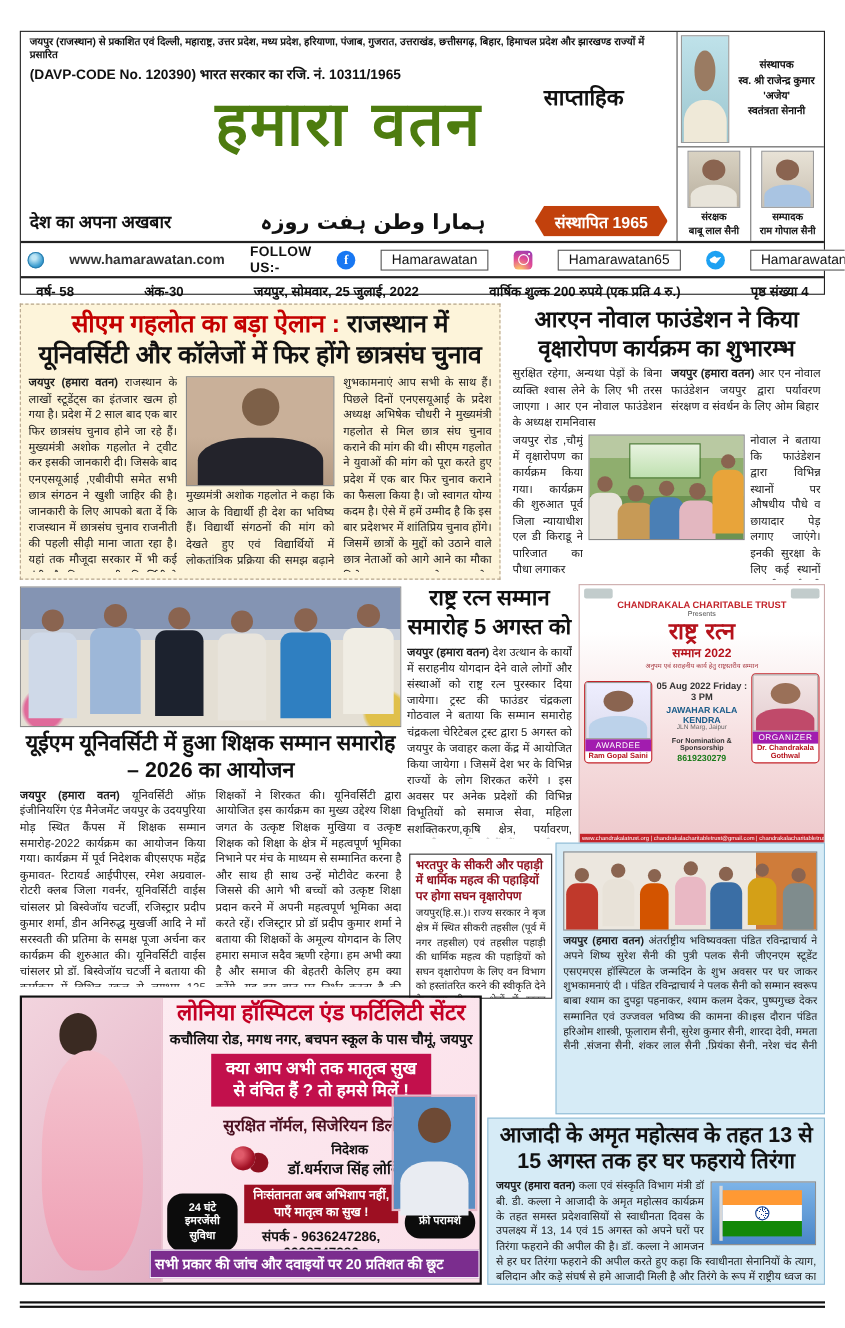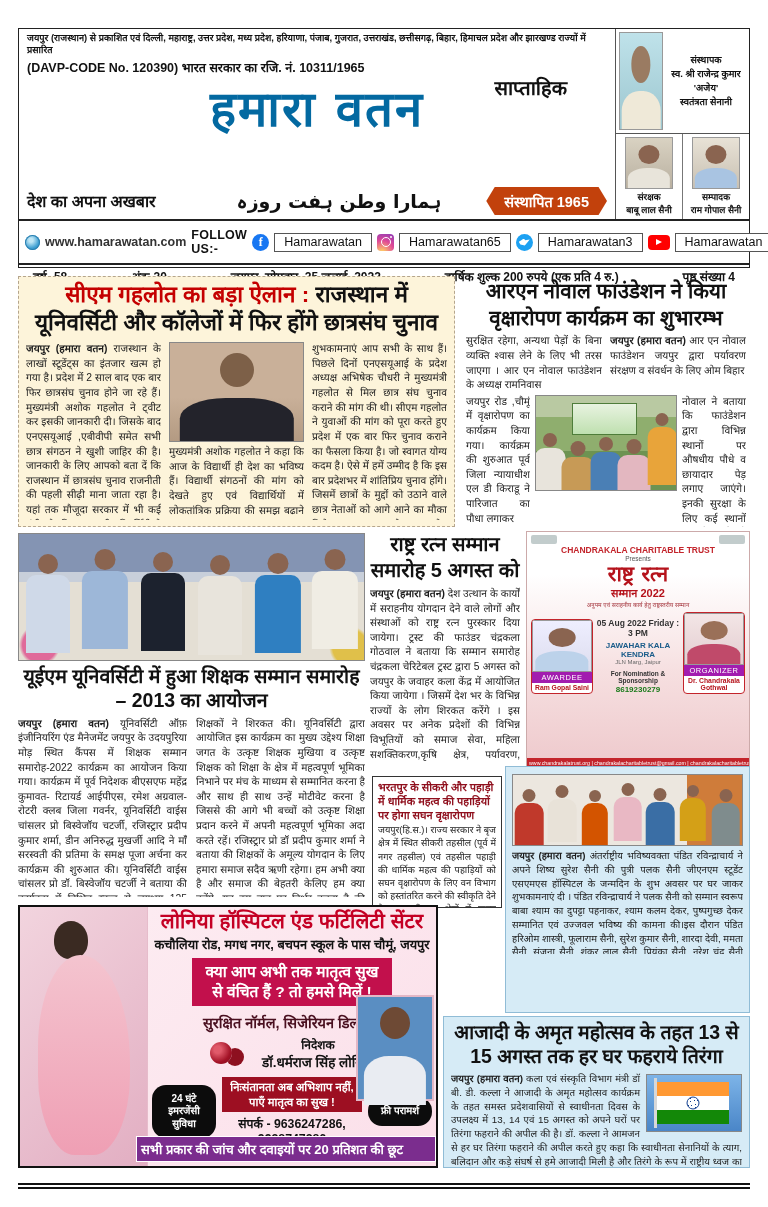--- a/index.html
+++ b/index.html
@@ -7,40 +7,40 @@
   body { width:768px; height:1207px; font-family:"Liberation Sans","DejaVu Sans",sans-serif; color:#111; }
   .page { position:relative; width:768px; height:1207px; background:#fff; overflow:hidden; }
 
   
   .header { position:absolute; left:18px; top:28px; width:732px; height:240px; border:1px solid #222; background:#fff; }
   .header-main { display:flex; height:190px; }
   .header-left { flex:1; position:relative; padding:4px 8px 0 8px; overflow:hidden; }
   .dist-line { font-size:9.3px; font-weight:bold; line-height:1.25; }
   .davp-line { font-size:12.5px; font-weight:bold; margin-top:3px; }
   .weekly { text-align:right; padding-right:40px; font-size:20px; font-weight:bold; margin-top:-2px; }
-  .np-title { text-align:center; font-size:49px; line-height:0.95; font-weight:bold; color:#0369a1; letter-spacing:2px; margin-top:-14px; font-family:"DejaVu Sans","Liberation Sans",sans-serif; }
+  .np-title { text-align:center; font-size:56px; line-height:0.95; font-weight:bold; color:#4d7c0f; letter-spacing:2px; margin-top:-14px; font-family:"DejaVu Sans","Liberation Sans",sans-serif; }
   .mast-bottom { position:absolute; left:8px; right:8px; bottom:4px; display:flex; align-items:center; justify-content:space-between; }
   .tagline { font-size:16px; font-weight:bold; }
   .urdu { font-size:19px; font-weight:bold; direction:rtl; font-family:"DejaVu Sans",sans-serif;margin-left:36px; }
   .est-badge { background:#c2410c; color:#fff; font-size:14.5px; font-weight:bold; padding:4px 18px; clip-path:polygon(0 50%,7% 0,93% 0,100% 50%,93% 100%,7% 100%); }
   .header-right { width:134px; border-left:1px solid #555; display:flex; flex-direction:column; }
   .founder-box { height:106px; border-bottom:1px solid #555; display:flex; padding:3px; gap:3px; }
   .mini-portrait { position:relative; overflow:hidden; background:linear-gradient(180deg,#bfd8dd,#93b3ba); border:1px solid #999; flex:none; }
   .mini-portrait::before { content:""; position:absolute; left:50%; top:14%; width:46%; height:38%; transform:translateX(-50%); border-radius:50%; background:var(--skin,#95705a); }
   .mini-portrait::after { content:""; position:absolute; left:50%; bottom:-6%; width:92%; height:46%; transform:translateX(-50%); border-radius:45% 45% 0 0; background:var(--shirt,#ece7da); }
   .founder-photo { width:44px; height:98px; }
   .founder-text { font-size:9.5px; font-weight:bold; text-align:center; line-height:1.45; margin:auto 0; }
   .staff-row { flex:1; display:flex; }
   .staff-cell { flex:1; padding:3px 2px; text-align:center; }
   .staff-cell + .staff-cell { border-left:1px solid #777; }
   .staff-photo { width:48px; height:52px; margin:0 auto; }
   .staff-role { font-size:9px; font-weight:bold; margin-top:1px; }
   .staff-name { font-size:9px; font-weight:bold; }
 
-  .social-bar { height:44px; border-top:2px solid #222; display:flex; align-items:center; gap:5px; padding:0 6px; }
+  .social-bar { height:32px; border-top:2px solid #222; display:flex; align-items:center; gap:23px; padding:0 6px; }
   .site-text { font-size:12.5px; color:#333; font-weight:bold; }
   .follow { font-size:12.5px; font-weight:bold; letter-spacing:.3px; }
   .soc-label { border:1px solid #555; font-size:12.5px; padding:0 9px; line-height:17px; background:#fff; white-space:nowrap; }
   .icon { flex:none; display:inline-block; }
   .icon-globe { width:15px; height:15px; border-radius:50%; background:radial-gradient(circle at 40% 35%, #bfe6f5 15%, #3d9ed1 60%, #2a7fb0); box-shadow:inset 0 0 0 1px #2a7fb0; }
   .icon-fb { width:17px; height:17px; border-radius:50%; background:#1877f2; color:#fff; font-weight:bold; font-size:12px; text-align:center; line-height:17px; font-family:"Liberation Serif",serif; }
   .icon-ig { position:relative; width:17px; height:17px; border-radius:4px; background:radial-gradient(circle at 30% 110%, #fdc468 10%, #df4996 55%, #8a3ab9); }
   .icon-ig::before { content:""; position:absolute; inset:3.5px; border:1.5px solid #fff; border-radius:50%; }
   .icon-ig::after { content:""; position:absolute; right:2.5px; top:2.5px; width:2px; height:2px; border-radius:50%; background:#fff; }
   .icon-tw { width:17px; height:17px; border-radius:50%; background:#1da1f2; position:relative; }
@@ -269,21 +269,21 @@
     <div class="photo uem-photo">
       <div class="persons">
         <span class="person" style="--ht:16%;--hw:20px;--shirt:#cfd9e8"></span>
         <span class="person" style="--ht:12%;--hw:21px;--shirt:#9db7d8"></span>
         <span class="person" style="--ht:14%;--hw:20px;--shirt:#1c222e"></span>
         <span class="person" style="--ht:17%;--hw:20px;--shirt:#e8e4dc"></span>
         <span class="person" style="--ht:15%;--hw:21px;--shirt:#2f7fc1"></span>
         <span class="person" style="--ht:12%;--hw:21px;--shirt:#f0ede4"></span>
       </div>
     </div>
-    <h2>यूईएम यूनिवर्सिटी में हुआ शिक्षक सम्मान समारोह – 2013 का आयोजन</h2>
+    <h2>यूईएम यूनिवर्सिटी में हुआ शिक्षक सम्मान समारोह – 2026 का आयोजन</h2>
     <div class="uem-cols">
       <p class="body-text"><b class="lead">जयपुर (हमारा वतन)</b> <span>यूनिवर्सिटी ऑफ़ इंजीनियरिंग एंड मैनेजमेंट जयपुर के उदयपुरिया मोड़ स्थित कैंपस में शिक्षक सम्मान समारोह-2022 कार्यक्रम का आयोजन किया गया। कार्यक्रम में पूर्व निदेशक बीएसएफ महेंद्र कुमावत- रिटायर्ड आईपीएस, रमेश अग्रवाल- रोटरी क्लब जिला गवर्नर, यूनिवर्सिटी वाईस चांसलर प्रो बिस्वेजॉय चटर्जी, रजिस्ट्रार प्रदीप कुमार शर्मा, डीन अनिरुद्ध मुखर्जी आदि ने माँ सरस्वती की प्रतिमा के समक्ष पूजा अर्चना कर कार्यक्रम की शुरुआत की। यूनिवर्सिटी वाईस चांसलर प्रो डॉ. बिस्वेजॉय चटर्जी ने बताया की कार्यक्रम में विभिन्न स्कूल से लगभग 125 प्राचार्य/निदेशक व 250</span></p>
       <p class="body-text">शिक्षकों ने शिरकत की। यूनिवर्सिटी द्वारा आयोजित इस कार्यक्रम का मुख्य उद्देश्य शिक्षा जगत के उत्कृष्ट शिक्षक मुखिया व उत्कृष्ट शिक्षक को शिक्षा के क्षेत्र में महत्वपूर्ण भूमिका निभाने पर मंच के माध्यम से सम्मानित करना है और साथ ही साथ उन्हें मोटीवेट करना है जिससे की आगे भी बच्चों को उत्कृष्ट शिक्षा प्रदान करने में अपनी महत्वपूर्ण भूमिका अदा करते रहें। रजिस्ट्रार प्रो डॉ प्रदीप कुमार शर्मा ने बताया की शिक्षकों के अमूल्य योगदान के लिए हमारा समाज सदैव ऋणी रहेगा। हम अभी क्या है और समाज की बेहतरी केलिए हम क्या करेंगे, यह इस बात पर निर्भर करता है की शिक्षक हमे किस प्रकार से पढ़ा रहे है।</p>
     </div>
   </section>
 
   <section class="art-ratna">
     <div class="ratna-left">
       <h2>राष्ट्र रत्न सम्मान समारोह 5 अगस्त को</h2>
       <p class="body-text"><b class="lead">जयपुर (हमारा वतन)</b> <span>देश उत्थान के कार्यों में सराहनीय योगदान देने वाले लोगों और संस्थाओं को राष्ट्र रत्न पुरस्कार दिया जायेगा। ट्रस्ट की फाउंडर चंद्रकला गोठवाल ने बताया कि सम्मान समारोह चंद्रकला चेरिटेबल ट्रस्ट द्वारा 5 अगस्त को जयपुर के जवाहर कला केंद्र में आयोजित किया जायेगा । जिसमें देश भर के विभिन्न राज्यों के लोग शिरकत करेंगे । इस अवसर पर अनेक प्रदेशों की विभिन्न विभूतियों को समाज सेवा, महिला सशक्तिकरण,कृषि क्षेत्र, पर्यावरण, पत्रकारिता आदि क्षेत्रों में सराहनीय व उत्कृष्ट कार्य के लिए सम्मानित किया जाएगा।</span></p>

